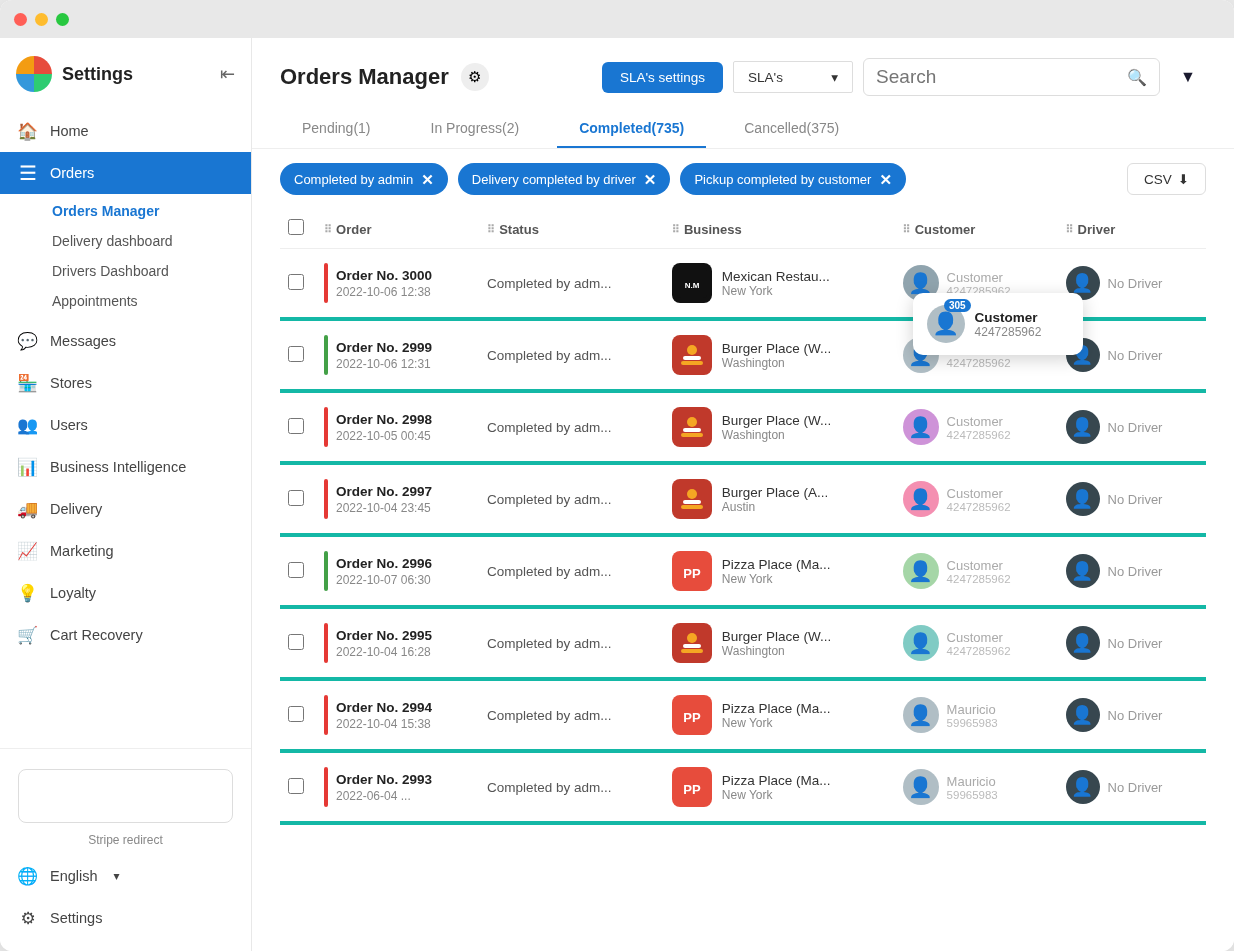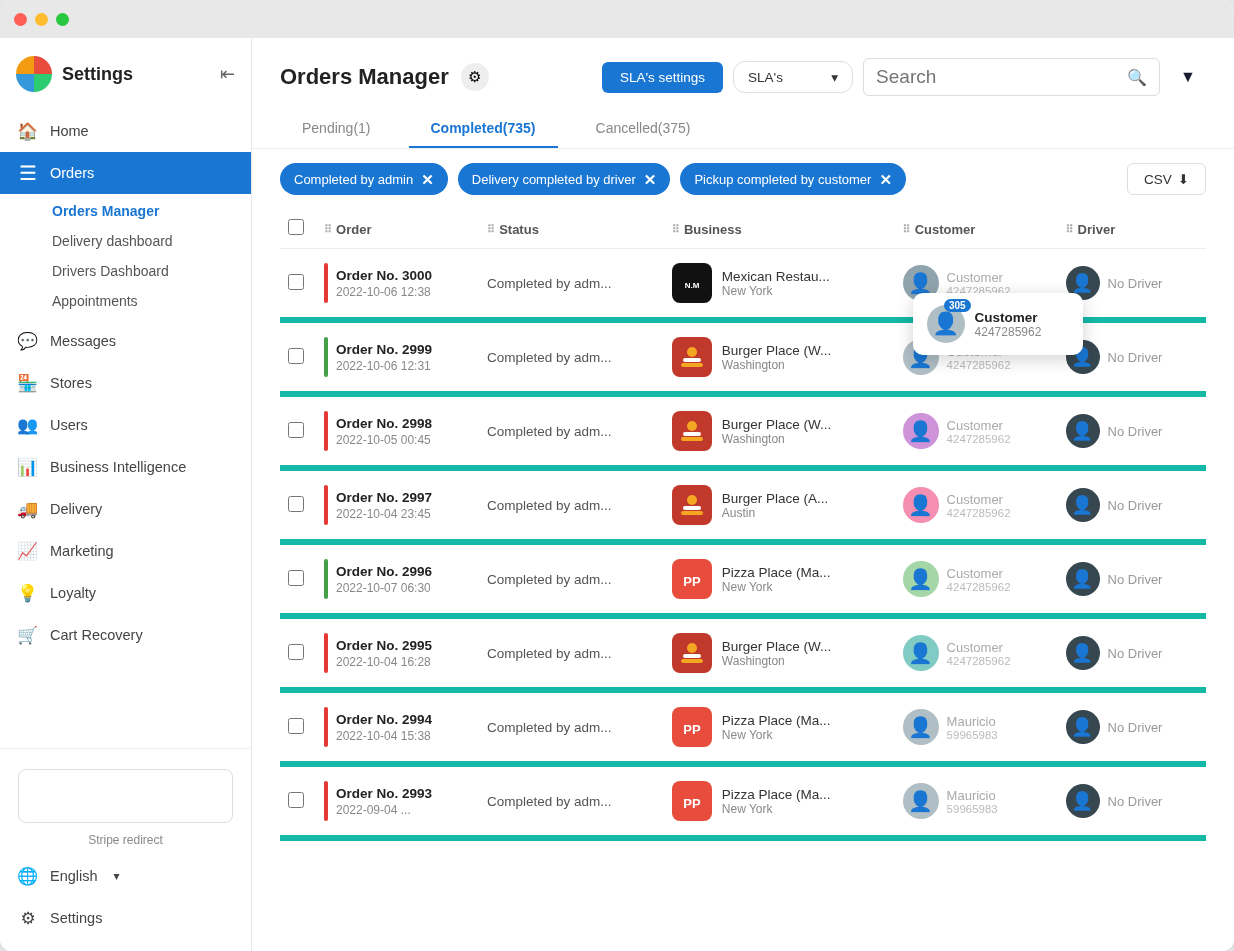--- a/index.html
+++ b/index.html
@@ -173,21 +173,21 @@
       padding: 8px 18px;
       font-size: 13.5px;
       font-weight: 500;
       cursor: pointer;
     }
     .sla-dropdown {
       display: flex;
       align-items: center;
       gap: 6px;
       border: 1.5px solid #ddd;
-      border-radius: 12px;
+      border-radius: 2px;
       padding: 7px 14px;
       font-size: 13.5px;
       color: #333;
       cursor: pointer;
       background: #fff;
       min-width: 120px;
     }
     .search-box {
       display: flex;
       align-items: center;
@@ -290,21 +290,21 @@
       padding: 10px 8px;
       border-bottom: 1.5px solid #eee;
       white-space: nowrap;
     }
     thead tr th .col-icon {
       display: inline-flex;
       align-items: center;
       gap: 4px;
     }
     tbody tr {
-      border-bottom: 6px solid #14b8a6;
+      border-bottom: 4px solid #14b8a6;
     }
     td {
       padding: 14px 8px;
       font-size: 13.5px;
       color: #333;
       vertical-align: middle;
     }
     .order-no {
       font-weight: 600;
       color: #222;
@@ -503,20 +503,23 @@
               <span style="color:#aaa;">🔍</span>
             </div>
             <button class="filter-btn">
               <span style="color:#1a1a2e; font-size:16px;">▼</span>
             </button>
           </div>
         </div>
         <div class="tabs-row">
           <div class="tab">
             <span>Pending(1)</span>
+          </div>
+          <div class="tab">
+            <span>In Progress(2)</span>
           </div>
           <div class="tab active">
             <span>Completed(735)</span>
           </div>
           <div class="tab">
             <span>Cancelled(375)</span>
           </div>
         </div>
       </div>
 
@@ -922,21 +925,21 @@
   </tr>
               <tr>
     <td class="checkbox-cell">
       <input type="checkbox" style="">
     </td>
     <td>
       <div style="display:flex;align-items:center;gap:8px;">
         <div style="width:4px;height:40px;border-radius:2px;background:#e53935;flex-shrink:0;"></div>
         <div>
           <div class="order-no">Order No. 2993</div>
-          <div class="order-date">2022-09-04 ...</div>
+          <div class="order-date">2022-06-04 ...</div>
         </div>
       </div>
     </td>
     <td>
       <span class="status-text">Completed by adm...</span>
     </td>
     <td>
       <div class="business-cell">
         <div style="width:40px;height:40px;border-radius:8px;background:#e74c3c;display:flex;align-items:center;justify-content:center;flex-shrink:0;">
       <svg width="30" height="30" viewBox="0 0 30 30">

